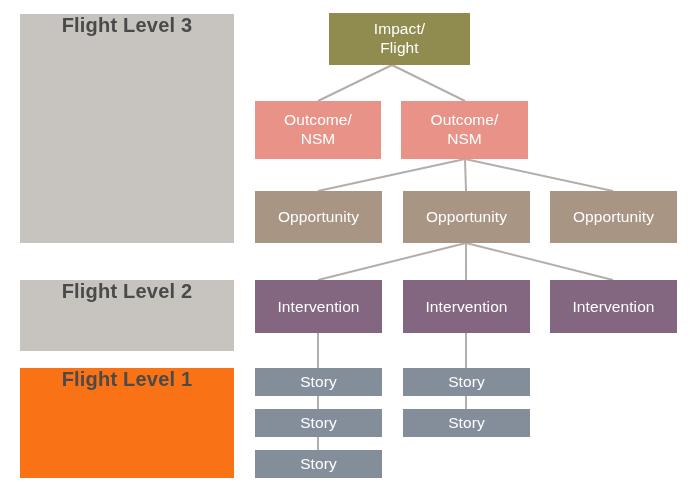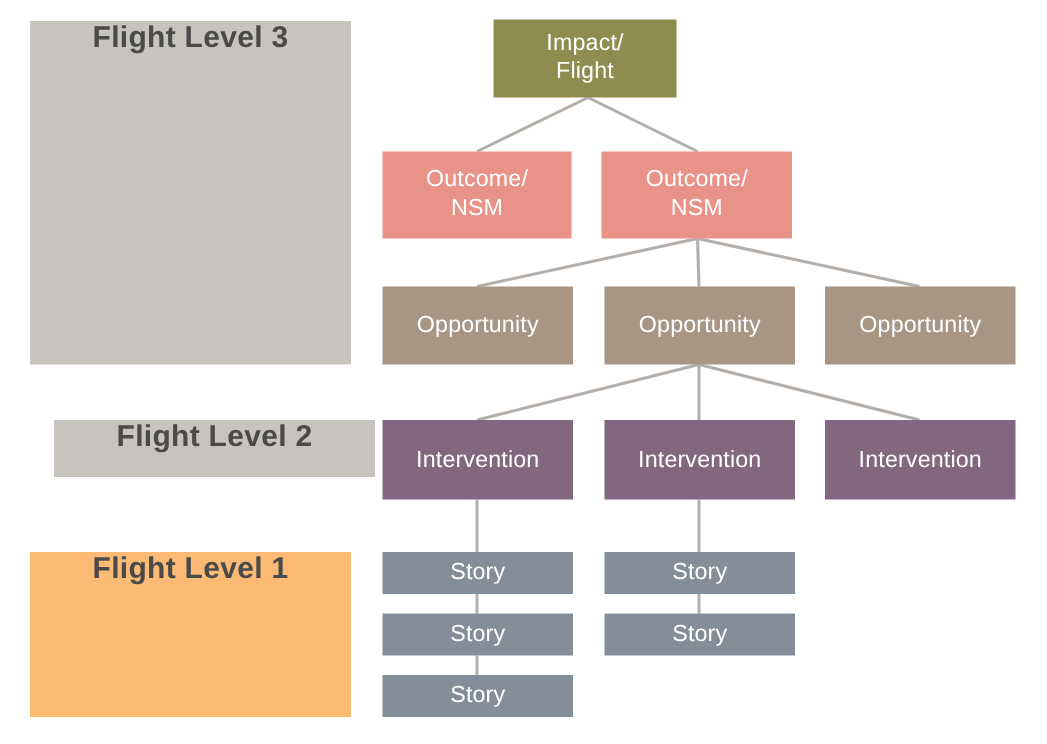--- a/index.html
+++ b/index.html
@@ -73,29 +73,29 @@
       <line x1="318" y1="333" x2="318" y2="368" stroke="#b3aeaa" stroke-width="2"></line>
       <line x1="318" y1="396" x2="318" y2="409" stroke="#b3aeaa" stroke-width="2"></line>
       <line x1="318" y1="437" x2="318" y2="450" stroke="#b3aeaa" stroke-width="2"></line>
       <line x1="466" y1="333" x2="466" y2="368" stroke="#b3aeaa" stroke-width="2"></line>
       <line x1="466" y1="396" x2="466" y2="409" stroke="#b3aeaa" stroke-width="2"></line>
     </svg>
   <div id="flight-band-layer">
       <div class="flight-band" style="left: 20px; top: 14px; width: 214px; height: 229px; background: rgb(199, 195, 191); color: rgb(74, 74, 74);">
         <span>Flight Level 3</span>
       </div>
-      <div class="flight-band" style="left: 20px; top: 280px; width: 214px; height: 38px; background: rgb(199, 195, 191); color: rgb(74, 74, 74); margin-left: 16px;">
+      <div class="flight-band" style="left: 20px; top: 280px; width: 214px; height: 71px; background: rgb(199, 195, 191); color: rgb(74, 74, 74);">
         <span>Flight Level 2</span>
       </div>
-      <div class="flight-band" style="left: 20px; top: 368px; width: 214px; height: 110px; background: #fdba74; color: rgb(74, 74, 74);">
+      <div class="flight-band" style="left: 20px; top: 368px; width: 214px; height: 110px; background: #f97316; color: rgb(74, 74, 74);">
         <span>Flight Level 1</span>
       </div>
     </div>
   <div id="node-layer">
-      <div class="node two-line" style="left: 329px; top: 13px; width: 122px; height: 52px; background: rgb(144, 139, 79); color: rgb(255, 255, 255);">
+      <div class="node two-line" style="left: 329px; top: 13px; width: 141px; height: 52px; background: rgb(144, 139, 79); color: rgb(255, 255, 255);">
         <span class="node-line">Impact/</span>
         <span class="node-line">Flight</span>
       </div>
       <div class="node two-line" style="left: 255px; top: 101px; width: 126px; height: 58px; background: rgb(233, 146, 135); color: rgb(255, 255, 255);">
         <span class="node-line">Outcome/</span>
         <span class="node-line">NSM</span>
       </div>
       <div class="node two-line" style="left: 401px; top: 101px; width: 127px; height: 58px; background: rgb(233, 146, 135); color: rgb(255, 255, 255);">
         <span class="node-line">Outcome/</span>
         <span class="node-line">NSM</span>

